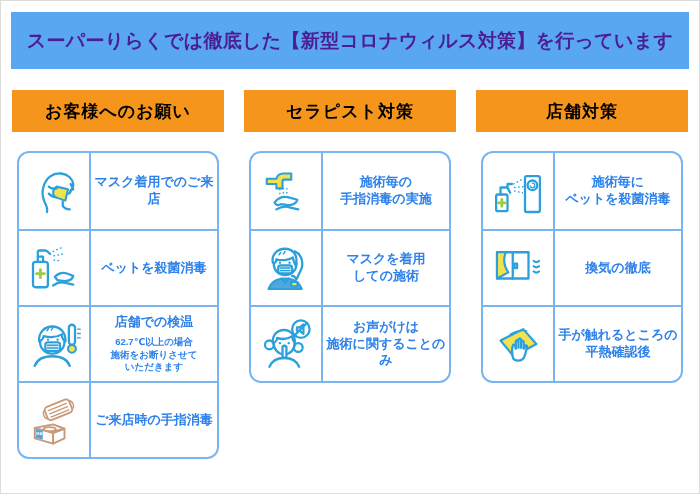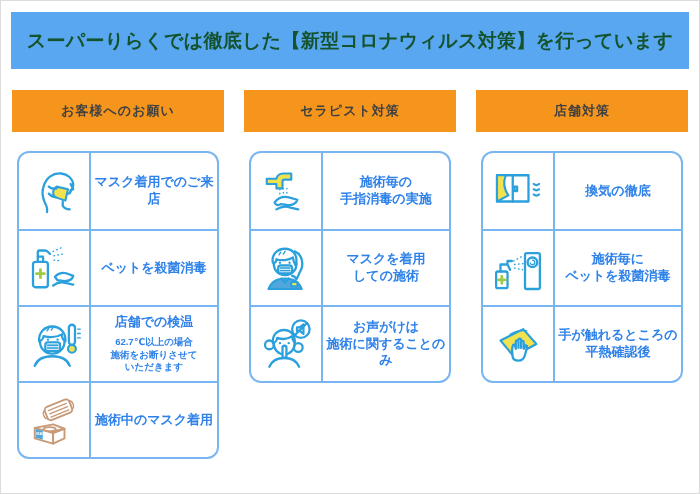--- a/index.html
+++ b/index.html
@@ -8,27 +8,27 @@
     --ng-yellow:#FFC30B; --mitsu-blue:#7FADE8; --cross-green:#9FCB44;
     --mask-tan:#C99A78; --fill-blue:#4FA7DB; --light-blue-fill:#D6ECF8;
     --page-bg:#FFFFFF;
   }
   *{box-sizing:border-box;margin:0;padding:0;}
   body{background:#f4f4f4;font-family:"Liberation Sans","DejaVu Sans",sans-serif;}
   .page{width:700px;height:494px;background:var(--page-bg);border:1px solid #dcdcdc;
         position:relative;overflow:hidden;}
   .banner{margin:11px 10px 0;height:57px;background:var(--banner-bg);
           display:flex;align-items:center;justify-content:center;}
-  .banner-text{color:#14532d;font-weight:bold;font-size:19px;letter-spacing:.3px;
+  .banner-text{color:#4c1d95;font-weight:bold;font-size:19px;letter-spacing:.3px;
           text-align:center;white-space:nowrap;}
   .columns{display:flex;gap:20px;padding:21px 11px 0;}
   .column{flex:1;display:flex;flex-direction:column;min-width:0;}
   .column-header{height:42px;background:var(--header-bg);display:flex;
           align-items:center;justify-content:center;}
-  .column-header-label{color:#404040;font-weight:bold;font-size:13px;letter-spacing:1px;}
+  .column-header-label{color:#000000;font-weight:bold;font-size:17px;letter-spacing:1px;}
   .column-table{margin:19px 5px 0;border:2.5px solid var(--table-border);
           border-radius:12px;overflow:hidden;background:#fff;}
   .table-row{display:flex;height:76px;border-top:2px solid var(--table-border);}
   .table-row:first-child{border-top:none;}
   .row-icon-cell{flex:0 0 72px;border-right:2px solid var(--table-border);
           display:flex;align-items:center;justify-content:center;}
   .icon-svg{width:56px;height:56px;display:block;}
   .row-text-cell{flex:1;display:flex;flex-direction:column;align-items:center;
           justify-content:center;padding:2px 3px;min-width:0;}
   .row-title{color:var(--title-text);font-weight:bold;font-size:13px;line-height:1.3;
@@ -226,21 +226,21 @@
 
   <div class="table-row">
     <div class="row-icon-cell">
       <span class="row-icon">
                 <svg class="icon-svg" viewBox="0 0 64 64" aria-hidden="true">
                   <use href="#mask-box-icon"></use>
                 </svg>
               </span>
     </div>
     <div class="row-text-cell">
-      <div class="row-title">施術中のマスク着用</div>
+      <div class="row-title">ご来店時の手指消毒</div>
 
     </div>
   </div>
 </div>
   </div>
 
   <div class="column">
     <div class="column-header">
       <span class="column-header-label">セラピスト対策</span>
     </div>
@@ -295,45 +295,45 @@
 
   <div class="column">
     <div class="column-header">
       <span class="column-header-label">店舗対策</span>
     </div>
     <div class="column-table">
   <div class="table-row">
     <div class="row-icon-cell">
       <span class="row-icon">
                 <svg class="icon-svg" viewBox="0 0 64 64" aria-hidden="true">
-                  <use href="#window-ventilation-icon"></use>
-                </svg>
-              </span>
-    </div>
-    <div class="row-text-cell">
-      <div class="row-title">換気の徹底</div>
-
-    </div>
-  </div>
-
-  <div class="table-row">
-    <div class="row-icon-cell">
-      <span class="row-icon">
-                <svg class="icon-svg" viewBox="0 0 64 64" aria-hidden="true">
                   <use href="#bed-disinfection-icon"></use>
                 </svg>
               </span>
     </div>
     <div class="row-text-cell">
       <div class="row-title">施術毎に
 ベットを殺菌消毒</div>
 
     </div>
   </div>
 
+  <div class="table-row">
+    <div class="row-icon-cell">
+      <span class="row-icon">
+                <svg class="icon-svg" viewBox="0 0 64 64" aria-hidden="true">
+                  <use href="#window-ventilation-icon"></use>
+                </svg>
+              </span>
+    </div>
+    <div class="row-text-cell">
+      <div class="row-title">換気の徹底</div>
+
+    </div>
+  </div>
+
 
   <div class="table-row">
     <div class="row-icon-cell">
       <span class="row-icon">
                 <svg class="icon-svg" viewBox="0 0 64 64" aria-hidden="true">
                   <use href="#surface-wiping-icon"></use>
                 </svg>
               </span>
     </div>
     <div class="row-text-cell">

